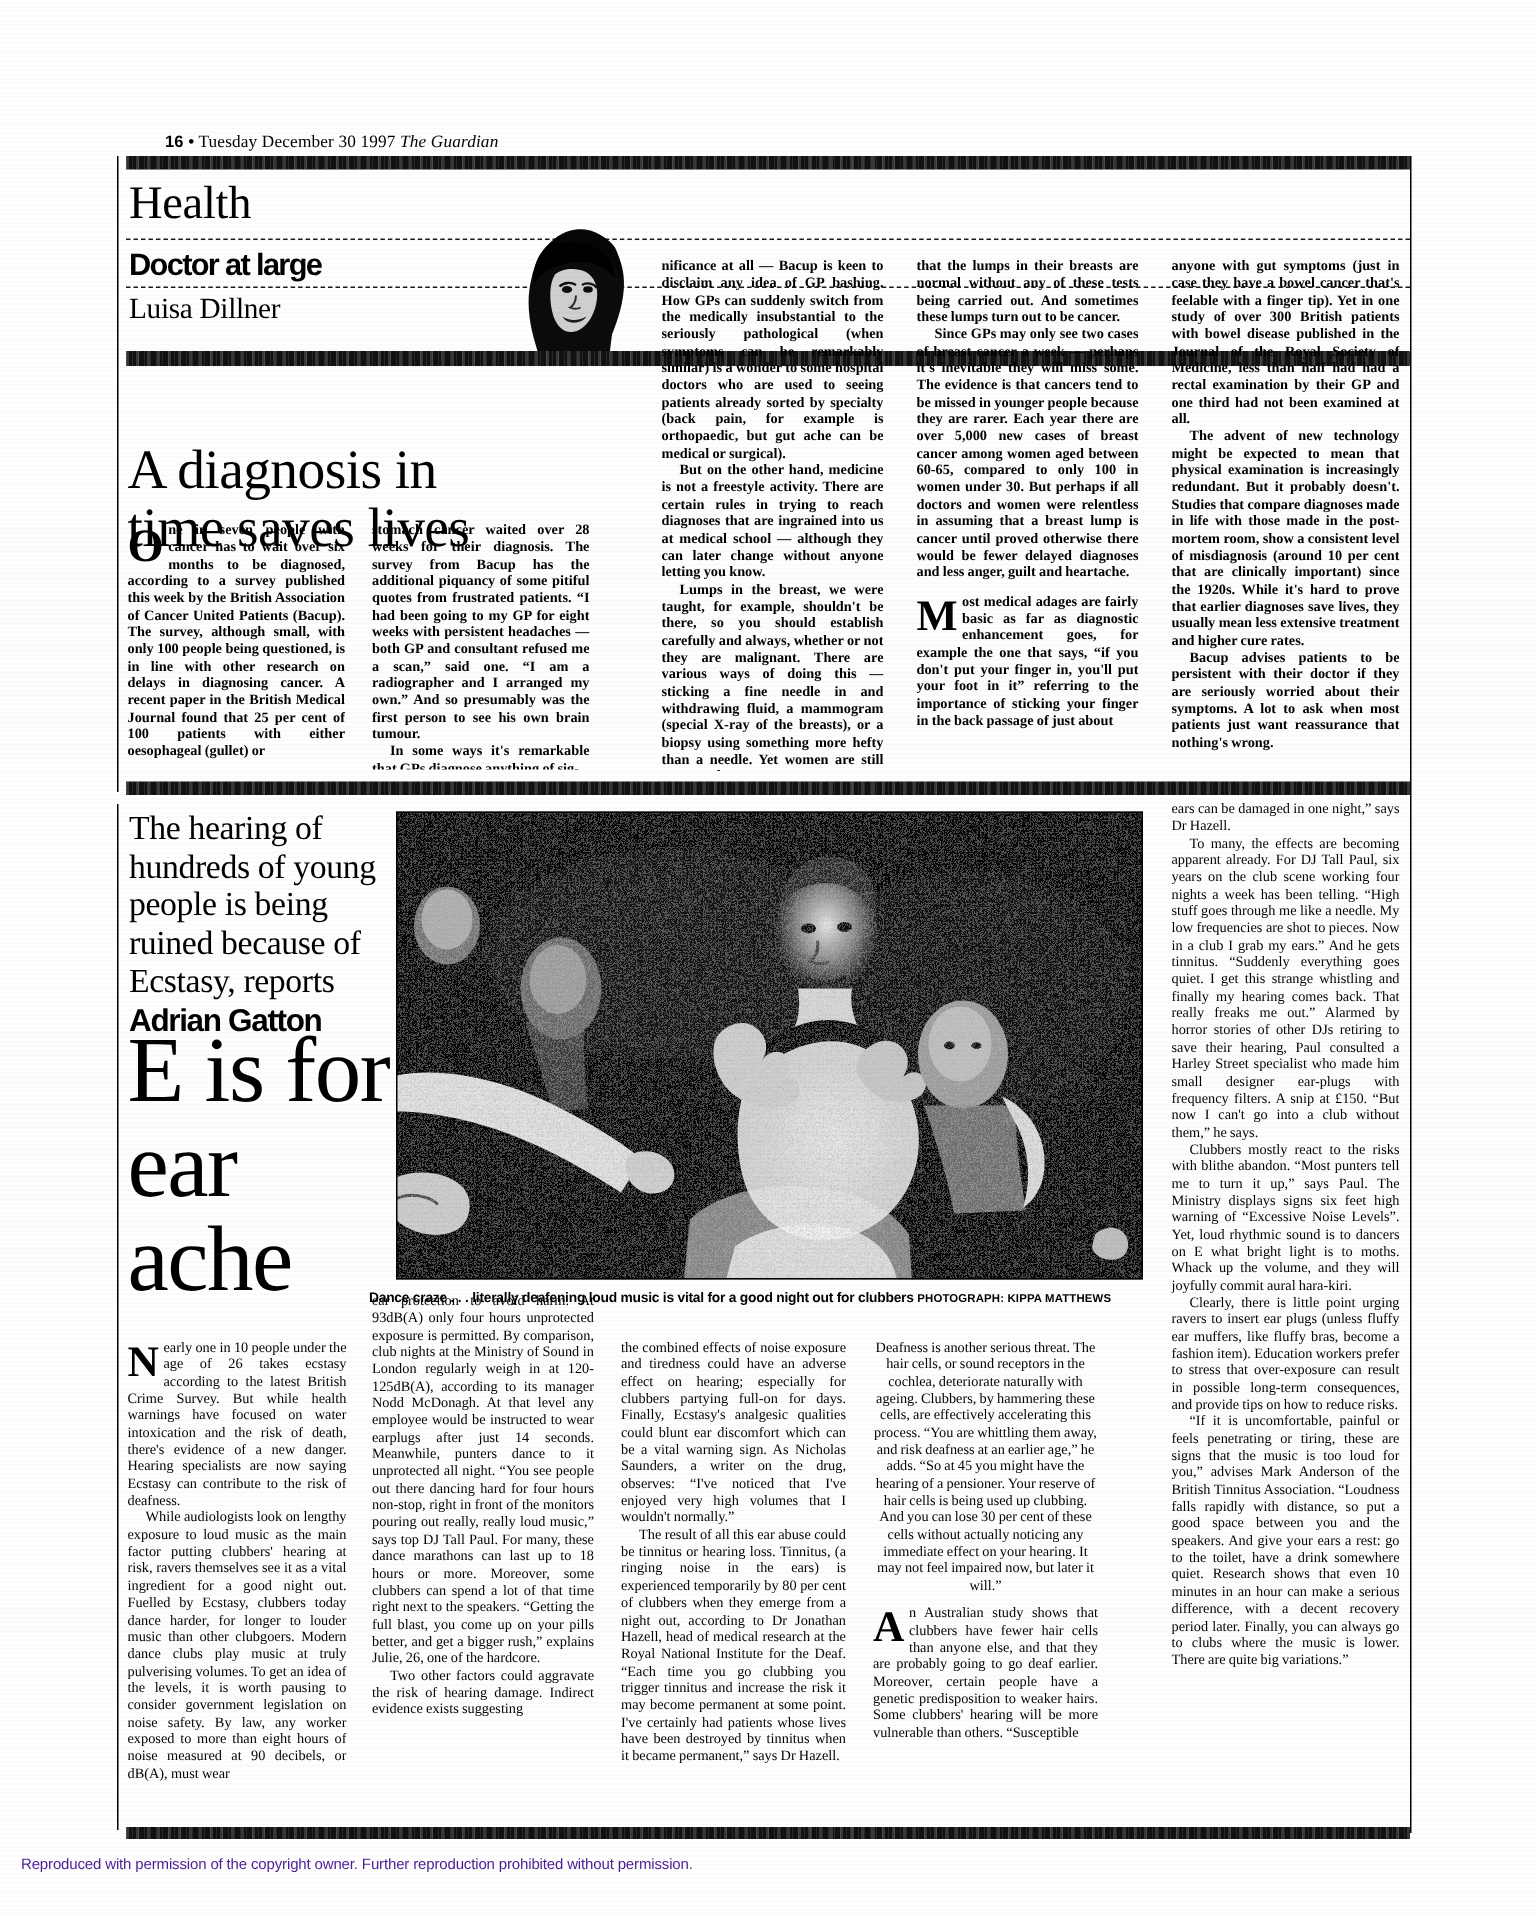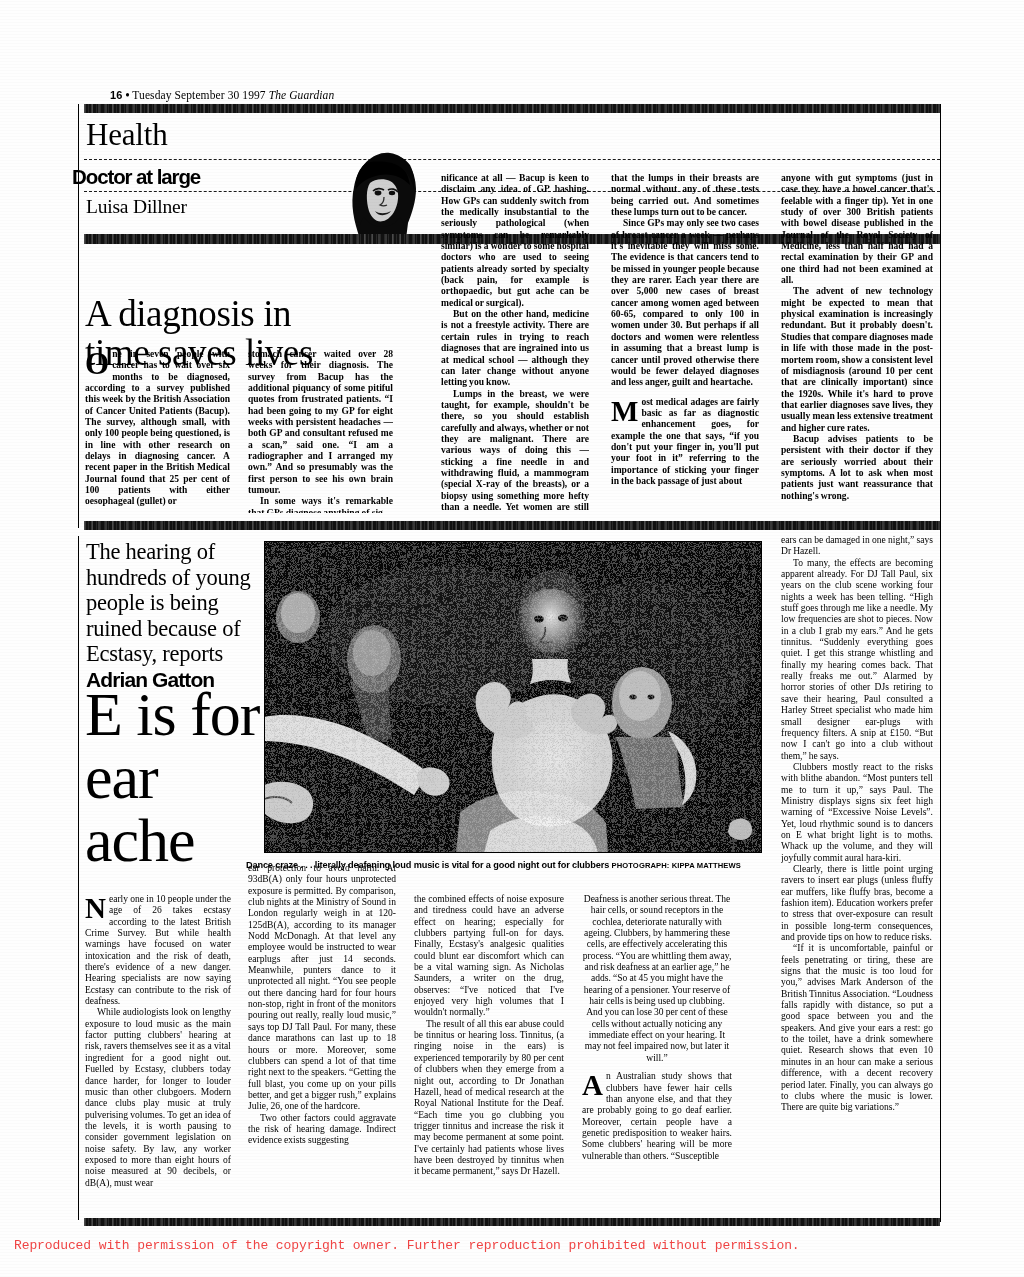--- a/index.html
+++ b/index.html
@@ -162,55 +162,55 @@
   .credit {
     font-size: 7.6px;
     letter-spacing: 0.1px;
   }
 
   
   .copyright {
     position: absolute;
     left: 14px;
     top: 1238px;
-    font-family: Liberation Mono, monospace;
-    font-size: 13px;
-    color: #ef4444;
+    font-family: Liberation Sans, sans-serif;
+    font-size: 10px;
+    color: #4c1d95;
     letter-spacing: -0.1px;
   }
 
   .grain {
     position:absolute; left:0; top:0; width:1024px; height:1277px;
     pointer-events:none;
     opacity:.035;
     background-image:
       repeating-linear-gradient(0deg, rgba(0,0,0,.5) 0 1px, rgba(0,0,0,0) 1px 3px);
   }
 </style>
 </head>
 <body>
 
 <div class="page">
 
   <div class="folio">
     <span class="pagenum">16</span>
     <span class="dot">•</span>
-    <span>Tuesday September 30 1997</span>
+    <span>Tuesday December 30 1997</span>
     <span class="masthead">The Guardian</span>
   </div>
 
   <div class="rule-thick" style="left:84px; top:104px; width:856px; height:9px;"></div>
 
   <div class="vrule" style="left:78px; top:104px; height:424px;"></div>
   <div class="vrule" style="left:78px; top:536px; height:684px;"></div>
 
   <div class="section-title" style="left:86px; top:117px;">Health</div>
   <div class="rule-dash" style="left:84px; top:159px; width:856px;"></div>
 
-  <div class="kicker" style="left:72px; top:165px;text-align:right;">Doctor at large</div>
+  <div class="kicker" style="left:86px; top:165px;text-align:right;">Doctor at large</div>
   <div class="rule-dash" style="left:84px; top:191px; width:856px;"></div>
 
   <div class="author-line" style="left:86px; top:196px;">Luisa Dillner</div>
 
   <div class="mugshot" style="left:330px; top:143px; width:92px; height:96px;">
     <svg width="92" height="96" viewBox="0 0 92 96">
       <path d="M30 96 C24 78 20 62 24 44 C28 22 44 8 60 10 C76 12 86 28 86 46 C86 58 82 70 78 80 L76 96 Z" fill="#0b0b0b"></path>
       <path d="M26 46 C24 30 34 16 50 15 C66 14 78 26 80 42 C72 34 62 30 50 32 C38 34 30 40 26 46 Z" fill="#000"></path>
       <path d="M40 40 C44 36 54 35 60 38 C66 41 69 48 68 56 C67 66 62 74 56 77 C48 81 42 76 39 68 C36 58 36 46 40 40 Z" fill="#cfcfcf"></path>
       <ellipse cx="48" cy="50" rx="3.4" ry="2.4" fill="#0d0d0d"></ellipse>

